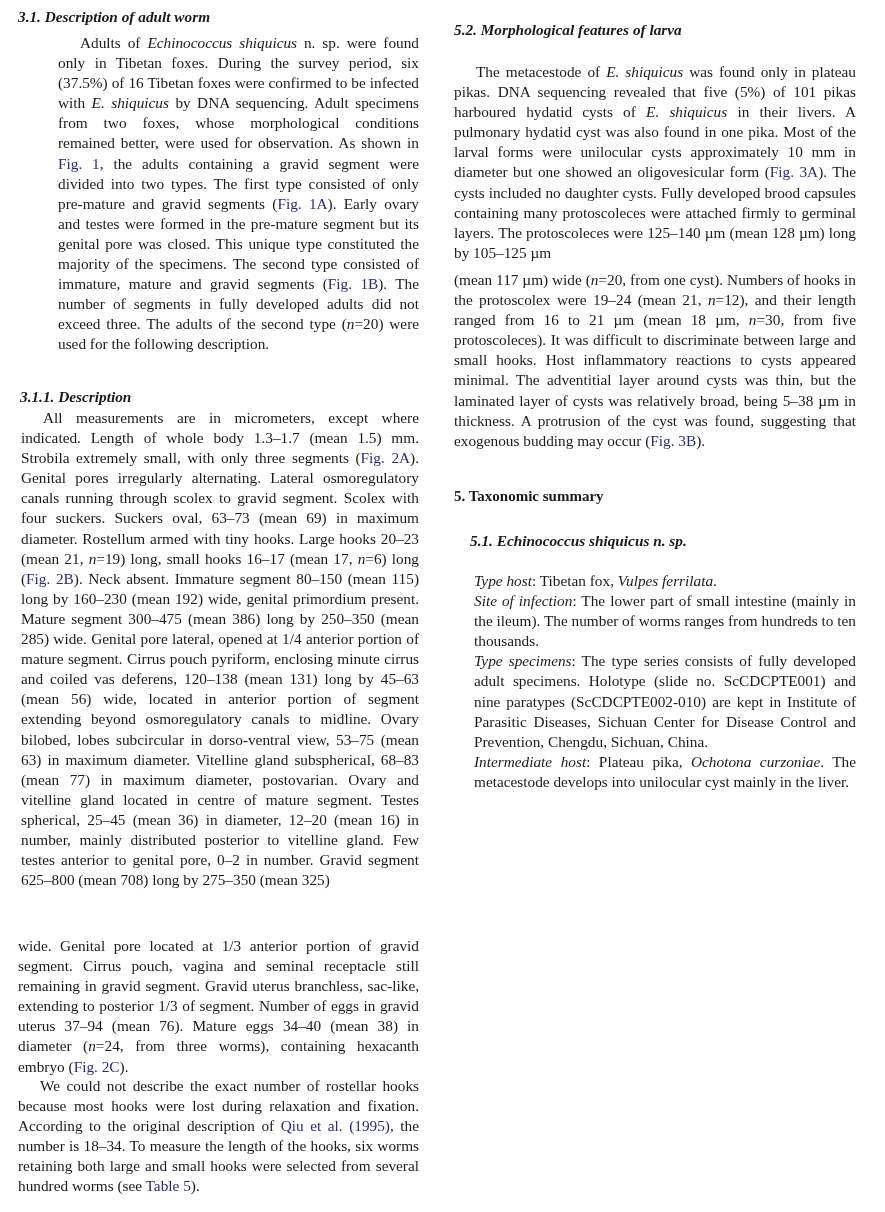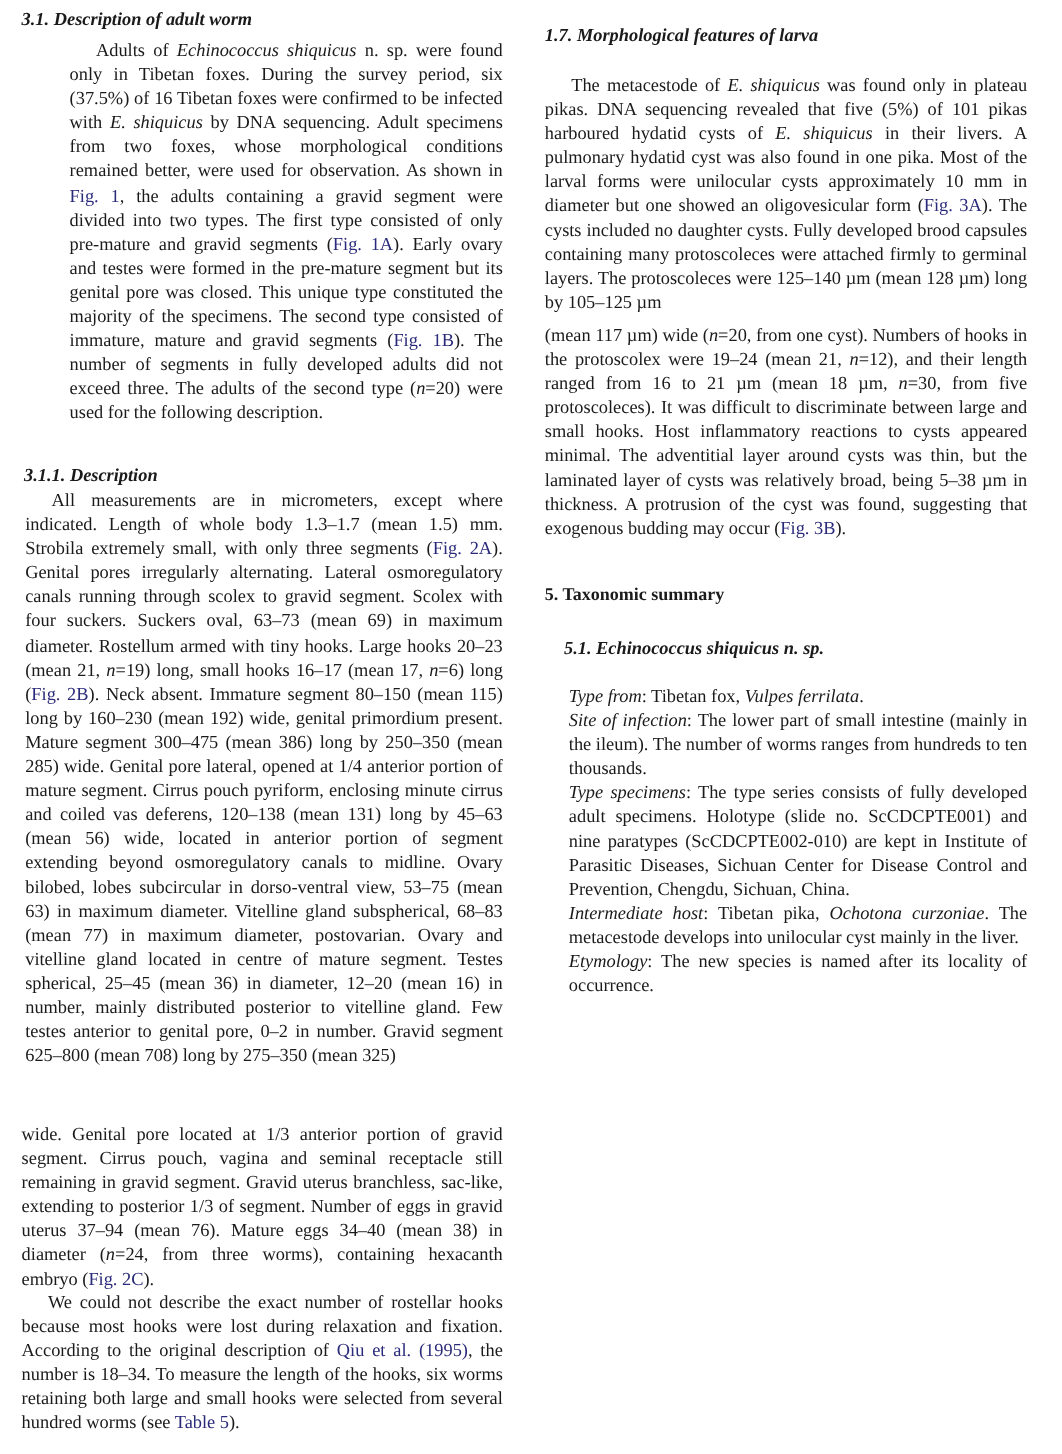--- a/index.html
+++ b/index.html
@@ -42,34 +42,33 @@
   <p class="p block" style="top:936px;">
     <span>wide. Genital pore located at 1/3 anterior portion of gravid segment. Cirrus pouch, vagina and seminal receptacle still remaining in gravid segment. Gravid uterus branchless, sac-like, extending to posterior 1/3 of segment. Number of eggs in gravid uterus 37–94 (mean 76). Mature eggs 34–40 (mean 38) in diameter (</span><i>n</i><span>=24, from three worms), containing hexacanth embryo (</span><a class="ref">Fig. 2C</a><span>).</span>
   </p>
 
   <p class="p indent block" style="top:1076px;">
     <span>We could not describe the exact number of rostellar hooks because most hooks were lost during relaxation and fixation. According to the original description of </span><a class="ref">Qiu et al. (1995)</a><span>, the number is 18–34. To measure the length of the hooks, six worms retaining both large and small hooks were selected from several hundred worms (see </span><a class="ref">Table 5</a><span>).</span>
   </p>
 </div>
 
 <div class="col col-right">
-  <h3 class="h-sec" style="top:21px;left:0;">1.7. Morphological features of larva</h3>
+  <h3 class="h-sec" style="top:21px;left:0;">5.2. Morphological features of larva</h3>
 
   <p class="p indent block" style="top:62px;">
     <span>The metacestode of </span><i>E. shiquicus</i><span> was found only in plateau pikas. DNA sequencing revealed that five (5%) of 101 pikas harboured hydatid cysts of </span><i>E. shiquicus</i><span> in their livers. A pulmonary hydatid cyst was also found in one pika. Most of the larval forms were unilocular cysts approximately 10 mm in diameter but one showed an oligovesicular form (</span><a class="ref">Fig. 3A</a><span>). The cysts included no daughter cysts. Fully developed brood capsules containing many protoscoleces were attached firmly to germinal layers. The protoscoleces were 125–140 µm (mean 128 µm) long by 105–125 µm</span>
   </p>
 
   <p class="p block" style="top:270px;">
     <span>(mean 117 µm) wide (</span><i>n</i><span>=20, from one cyst). Numbers of hooks in the protoscolex were 19–24 (mean 21, </span><i>n</i><span>=12), and their length ranged from 16 to 21 µm (mean 18 µm, </span><i>n</i><span>=30, from five protoscoleces). It was difficult to discriminate between large and small hooks. Host inflammatory reactions to cysts appeared minimal. The adventitial layer around cysts was thin, but the laminated layer of cysts was relatively broad, being 5–38 µm in thickness. A protrusion of the cyst was found, suggesting that exogenous budding may occur (</span><a class="ref">Fig. 3B</a><span>).</span>
   </p>
 
   <h3 class="h-bold" style="top:488px;left:0;">5. Taxonomic summary</h3>
 
   <h4 class="h-sec" style="top:532px;left:16px;">5.1. Echinococcus shiquicus n. sp.</h4>
 
   <div class="block ts" style="top:571px;">
-    <p class="p"><i>Type from</i><span>: Tibetan fox, </span><i>Vulpes ferrilata</i><span>.</span></p>
+    <p class="p"><i>Type host</i><span>: Tibetan fox, </span><i>Vulpes ferrilata</i><span>.</span></p>
     <p class="p"><i>Site of infection</i><span>: The lower part of small intestine (mainly in the ileum). The number of worms ranges from hundreds to ten thousands.</span></p>
     <p class="p"><i>Type specimens</i><span>: The type series consists of fully developed adult specimens. Holotype (slide no. ScCDCPTE001) and nine paratypes (ScCDCPTE002-010) are kept in Institute of Parasitic Diseases, Sichuan Center for Disease Control and Prevention, Chengdu, Sichuan, China.</span></p>
-    <p class="p"><i>Intermediate host</i><span>: Tibetan pika, </span><i>Ochotona curzoniae</i><span>. The metacestode develops into unilocular cyst mainly in the liver.</span></p>
-    <p class="p"><i>Etymology</i><span>: The new species is named after its locality of occurrence.</span></p>
+    <p class="p"><i>Intermediate host</i><span>: Plateau pika, </span><i>Ochotona curzoniae</i><span>. The metacestode develops into unilocular cyst mainly in the liver.</span></p>
   </div>
 </div>
 
 </body></html>

